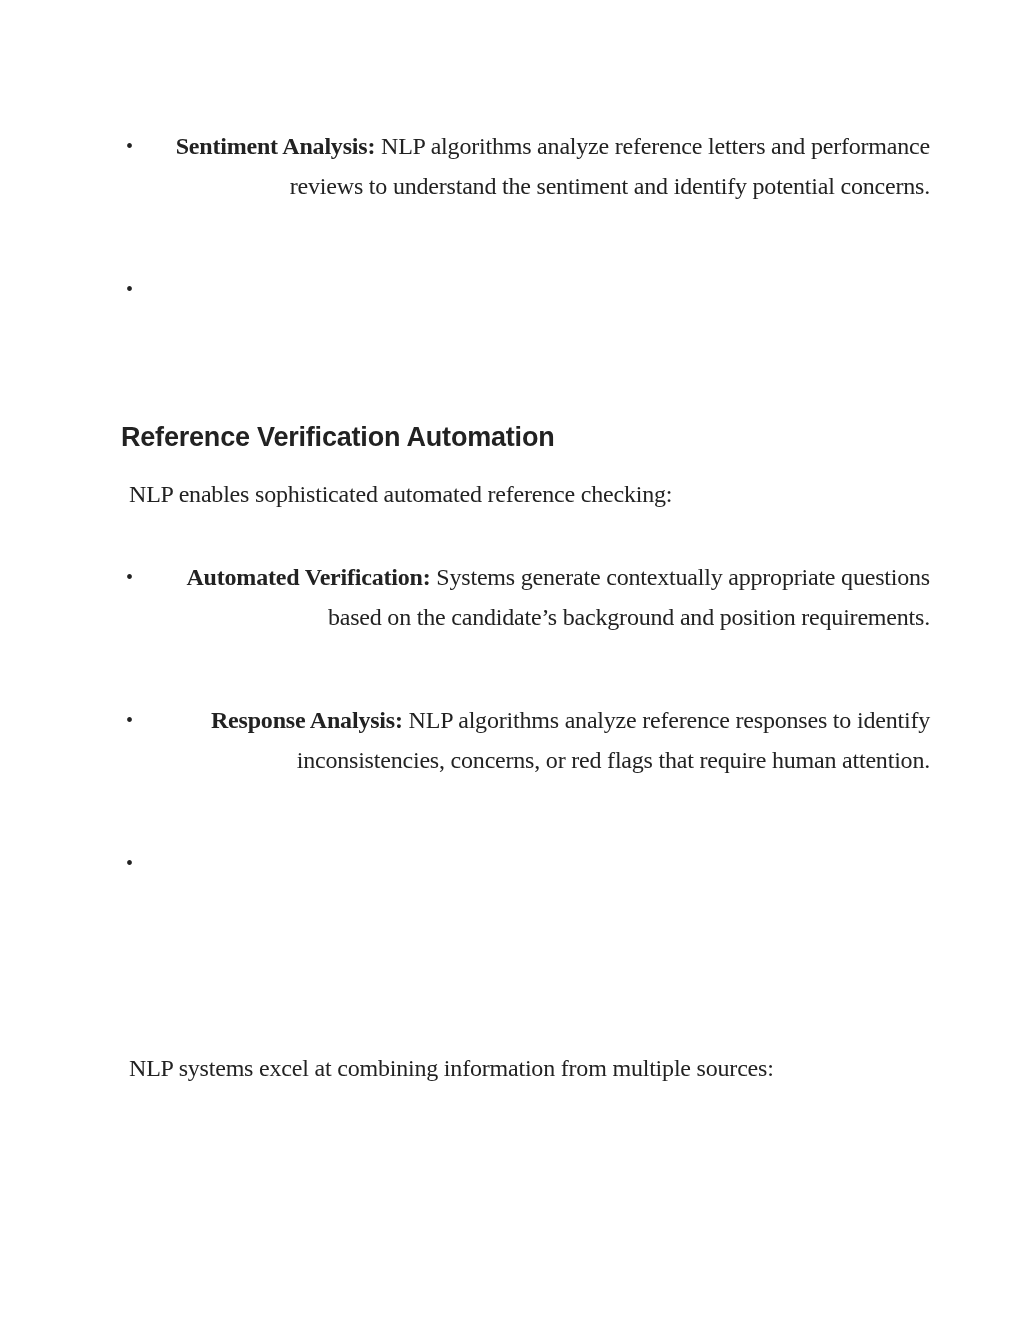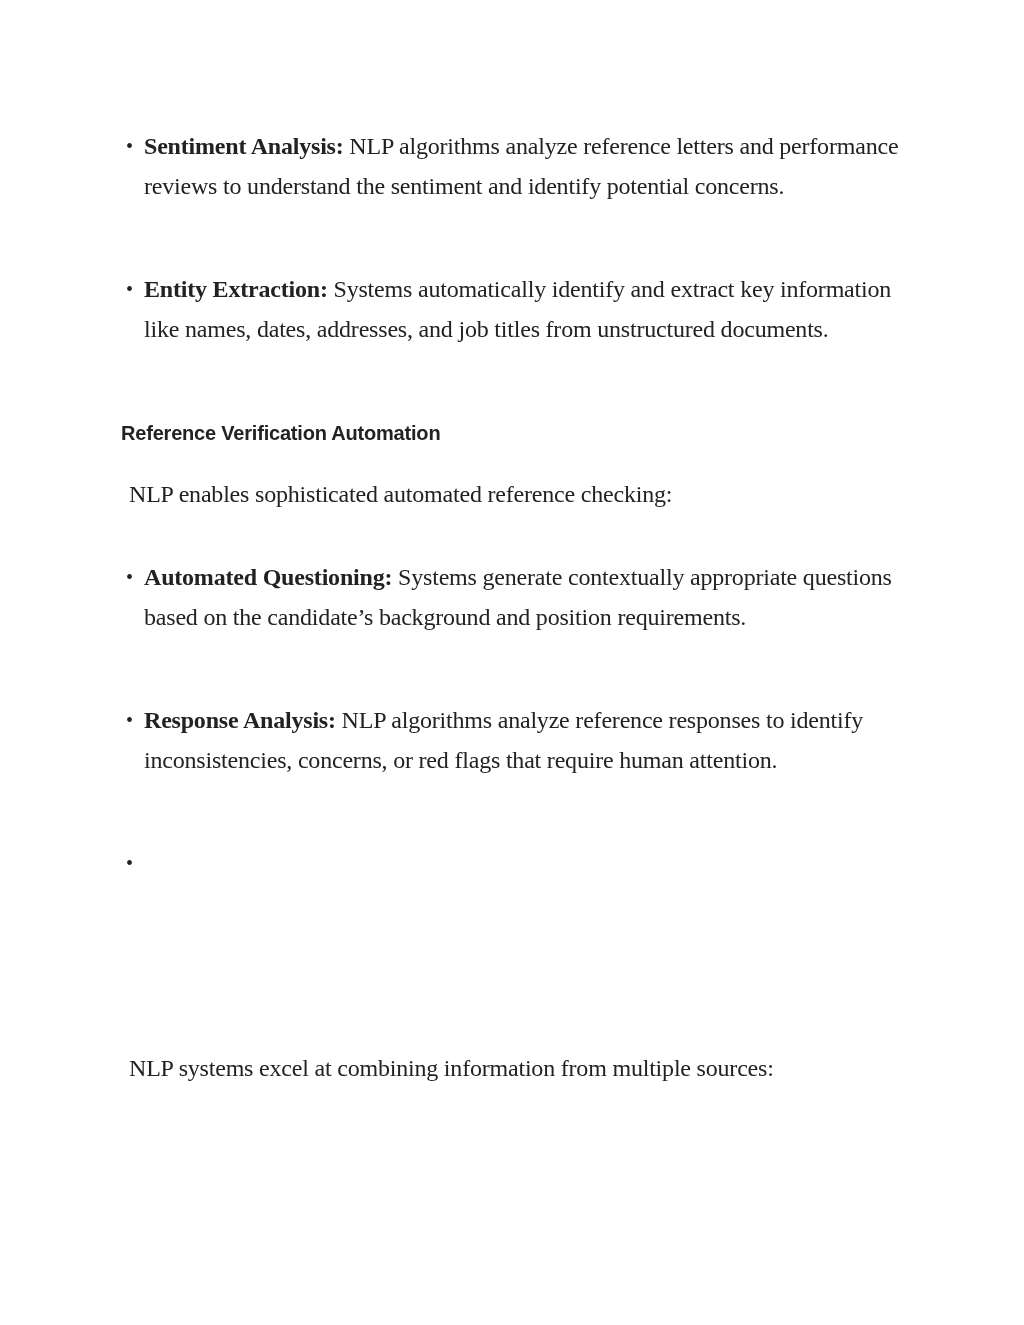--- a/index.html
+++ b/index.html
@@ -1,45 +1,42 @@
 <!DOCTYPE html>
 <html><head>
 <meta charset="utf-8">
 <style>
   html, body { margin: 0; padding: 0; background: #ffffff; }
   body { width: 1024px; height: 1325px; position: relative; overflow: hidden; color: #222222; }
   .page { position: absolute; left: 0; top: 0; width: 1024px; height: 1325px; }
   .serif { font-family: "Liberation Serif", "DejaVu Serif", serif; font-size: 24px; letter-spacing: -0.2px; }
-  .item { position: absolute; left: 144px; width: 760px; line-height: 40px; }
+  .item { position: absolute; left: 170px; width: 760px; line-height: 40px; text-align: right; }
   .bullet { position: absolute; left: 126px; font-family: "Liberation Serif", serif; font-size: 20px; line-height: 40px; }
   .item b { font-weight: bold; }
-  .heading { position: absolute; left: 121px; font-family: "Liberation Sans", "DejaVu Sans", sans-serif; font-weight: bold; font-size: 20px; color: #222222; letter-spacing: -0.2px; text-align: center; }
+  .heading { position: absolute; left: 121px; font-family: "Liberation Sans", "DejaVu Sans", sans-serif; font-weight: bold; font-size: 27px; color: #222222; letter-spacing: -0.2px; text-align: center; }
   .para { position: absolute; left: 129px; line-height: 40px; }
 </style>
 </head>
 <body>
 
 <div class="page">
 
   <span class="bullet" style="top:126px">•</span>
   <div class="item serif" style="top:126px">
     <b>Sentiment Analysis:</b><span> NLP algorithms analyze reference letters and performance reviews to understand the sentiment and identify potential concerns.</span>
   </div>
 
   <span class="bullet" style="top:269px">•</span>
-  <div class="item serif" style="top:269px">
-    <b>Entity Extraction:</b><span> Systems automatically identify and extract key information like names, dates, addresses, and job titles from unstructured documents.</span>
-  </div>
 
   <div class="heading" style="top:422px">Reference Verification Automation</div>
   <div class="para serif" style="top:474px">NLP enables sophisticated automated reference checking:</div>
 
   <span class="bullet" style="top:557px">•</span>
   <div class="item serif" style="top:557px">
-    <b>Automated Questioning:</b><span> Systems generate contextually appropriate questions based on the candidate’s background and position requirements.</span>
+    <b>Automated Verification:</b><span> Systems generate contextually appropriate questions based on the candidate’s background and position requirements.</span>
   </div>
 
   <span class="bullet" style="top:700px">•</span>
   <div class="item serif" style="top:700px">
     <b>Response Analysis:</b><span> NLP algorithms analyze reference responses to identify inconsistencies, concerns, or red flags that require human attention.</span>
   </div>
 
   <span class="bullet" style="top:843px">•</span>
 
   <div class="para serif" style="top:1048px">NLP systems excel at combining information from multiple sources:</div>

